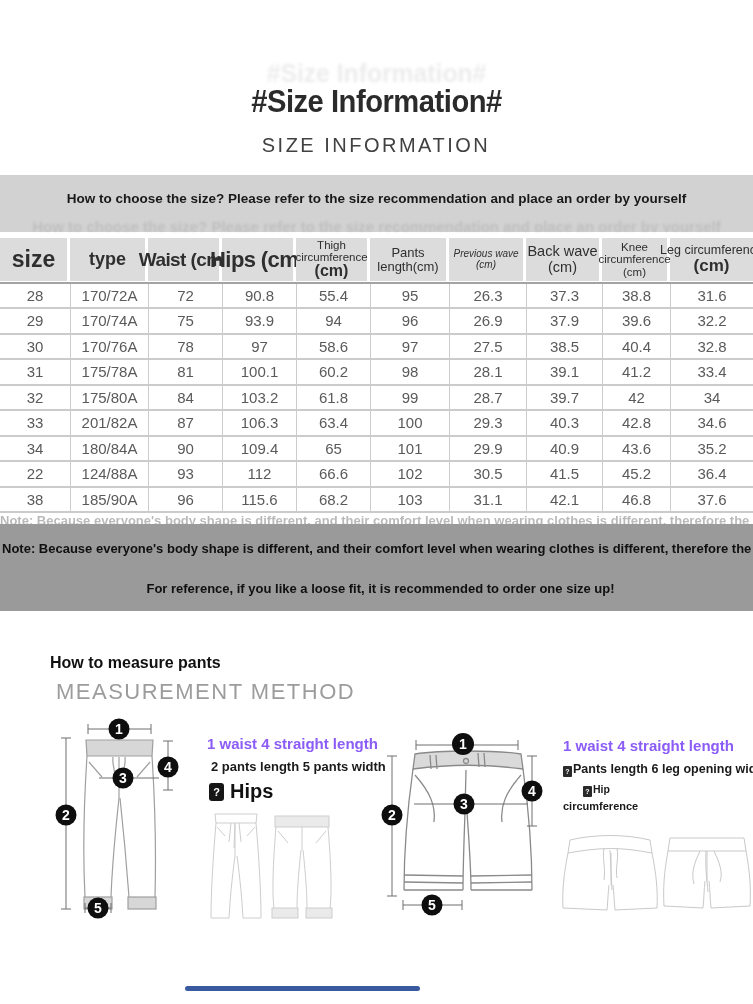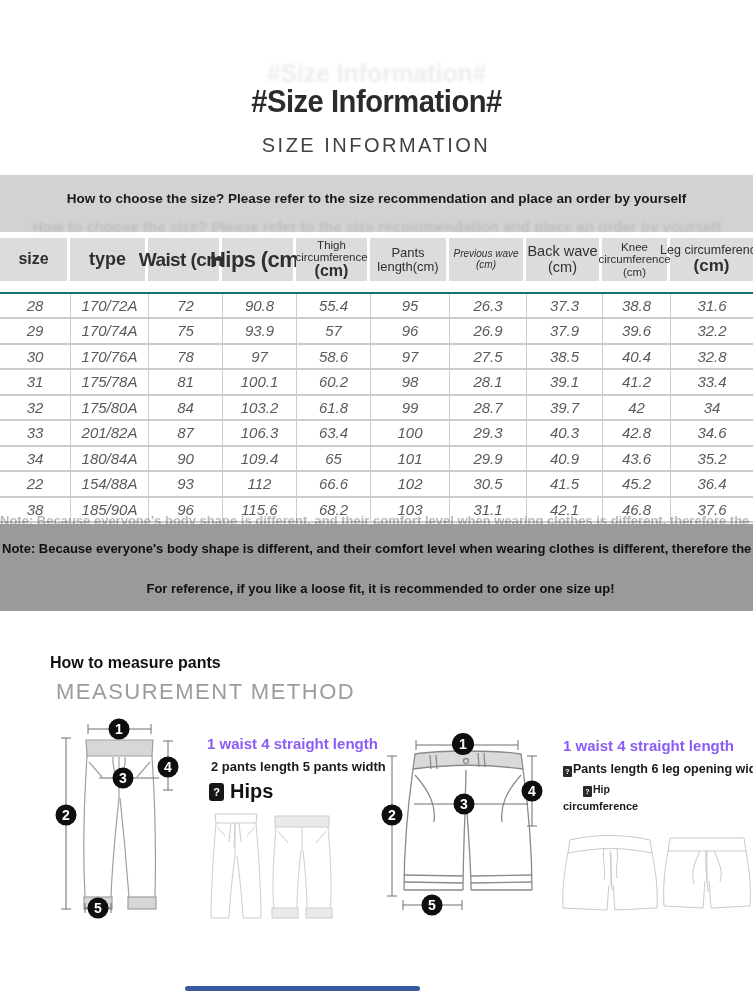--- a/index.html
+++ b/index.html
@@ -21,33 +21,33 @@
     font-size:13.5px;font-weight:bold;color:#191919;}
   .banner-ghost{position:absolute;bottom:0;left:0;right:0;text-align:center;white-space:nowrap;
     font-size:15px;font-weight:bold;color:rgba(60,60,60,.12);filter:blur(1px);height:14px;overflow:hidden;}
 
   
   .size-table{position:absolute;top:238px;left:0;width:753px;}
   .tbl-header{display:grid;grid-template-columns:70px 78px 74px 74px 74px 79px 77px 76px 68px 83px;height:43px;}
   .th{background:#dcdcdc;margin-right:3px;display:flex;flex-direction:column;
       align-items:center;justify-content:center;text-align:center;color:#2f2f2f;line-height:1.05;}
   .th:last-child{margin-right:0;}
-  .th:nth-child(1) .l1{font-size:16px;font-weight:bold;}
+  .th:nth-child(1) .l1{font-size:23px;font-weight:bold;}
   .th:nth-child(2) .l1{font-size:18px;font-weight:bold;}
   .th:nth-child(3) .l1{font-size:19px;font-weight:bold;letter-spacing:-.6px;white-space:nowrap;}
   .th:nth-child(4) .l1{font-size:22px;font-weight:bold;letter-spacing:-.6px;white-space:nowrap;}
   .th:nth-child(5) .l1{font-size:11.5px;}
   .th:nth-child(5) .l2{font-size:16px;font-weight:bold;}
   .th:nth-child(6) .l1{font-size:13px;}
   .th:nth-child(7) .l1,.th:nth-child(7) .l2{font-size:10px;font-style:italic;}
   .th:nth-child(8) .l1{font-size:14.5px;}
   .th:nth-child(9) .l1,.th:nth-child(9) .l2,.th:nth-child(9) .l3{font-size:11.5px;}
   .th:nth-child(10) .l1{font-size:12.5px;white-space:nowrap;}
   .th:nth-child(10) .l2{font-size:17px;font-weight:bold;}
-  .tbl-body{margin-top:11px;border-top:2px solid #0f766e;font-style:italic;}
+  .tbl-body{margin-top:1px;border-top:2px solid #a3a3a3;}
   .row{display:grid;grid-template-columns:70px 78px 74px 74px 74px 79px 77px 76px 68px 83px;
        height:25.45px;box-sizing:border-box;border-bottom:2px solid #cbcbcb;}
   .cell{text-align:center;font-size:15px;color:#5a5a5a;line-height:23px;
         border-left:1px solid #ccc;box-sizing:border-box;}
   .cell:first-child{border-left:none;}
 
   
   .table-ghost{position:absolute;top:513px;left:0;right:0;height:11px;overflow:hidden;
     text-align:center;white-space:nowrap;font-size:13px;font-weight:bold;
     color:rgba(0,0,0,.28);filter:blur(.5px);}
@@ -146,21 +146,21 @@
           <div class="cell">26.3</div>
           <div class="cell">37.3</div>
           <div class="cell">38.8</div>
           <div class="cell">31.6</div>
         </div>
         <div class="row">
           <div class="cell">29</div>
           <div class="cell">170/74A</div>
           <div class="cell">75</div>
           <div class="cell">93.9</div>
-          <div class="cell">57</div>
+          <div class="cell">94</div>
           <div class="cell">96</div>
           <div class="cell">26.9</div>
           <div class="cell">37.9</div>
           <div class="cell">39.6</div>
           <div class="cell">32.2</div>
         </div>
         <div class="row">
           <div class="cell">30</div>
           <div class="cell">170/76A</div>
           <div class="cell">78</div>
@@ -215,21 +215,21 @@
           <div class="cell">109.4</div>
           <div class="cell">65</div>
           <div class="cell">101</div>
           <div class="cell">29.9</div>
           <div class="cell">40.9</div>
           <div class="cell">43.6</div>
           <div class="cell">35.2</div>
         </div>
         <div class="row">
           <div class="cell">22</div>
-          <div class="cell">154/88A</div>
+          <div class="cell">124/88A</div>
           <div class="cell">93</div>
           <div class="cell">112</div>
           <div class="cell">66.6</div>
           <div class="cell">102</div>
           <div class="cell">30.5</div>
           <div class="cell">41.5</div>
           <div class="cell">45.2</div>
           <div class="cell">36.4</div>
         </div>
         <div class="row">

